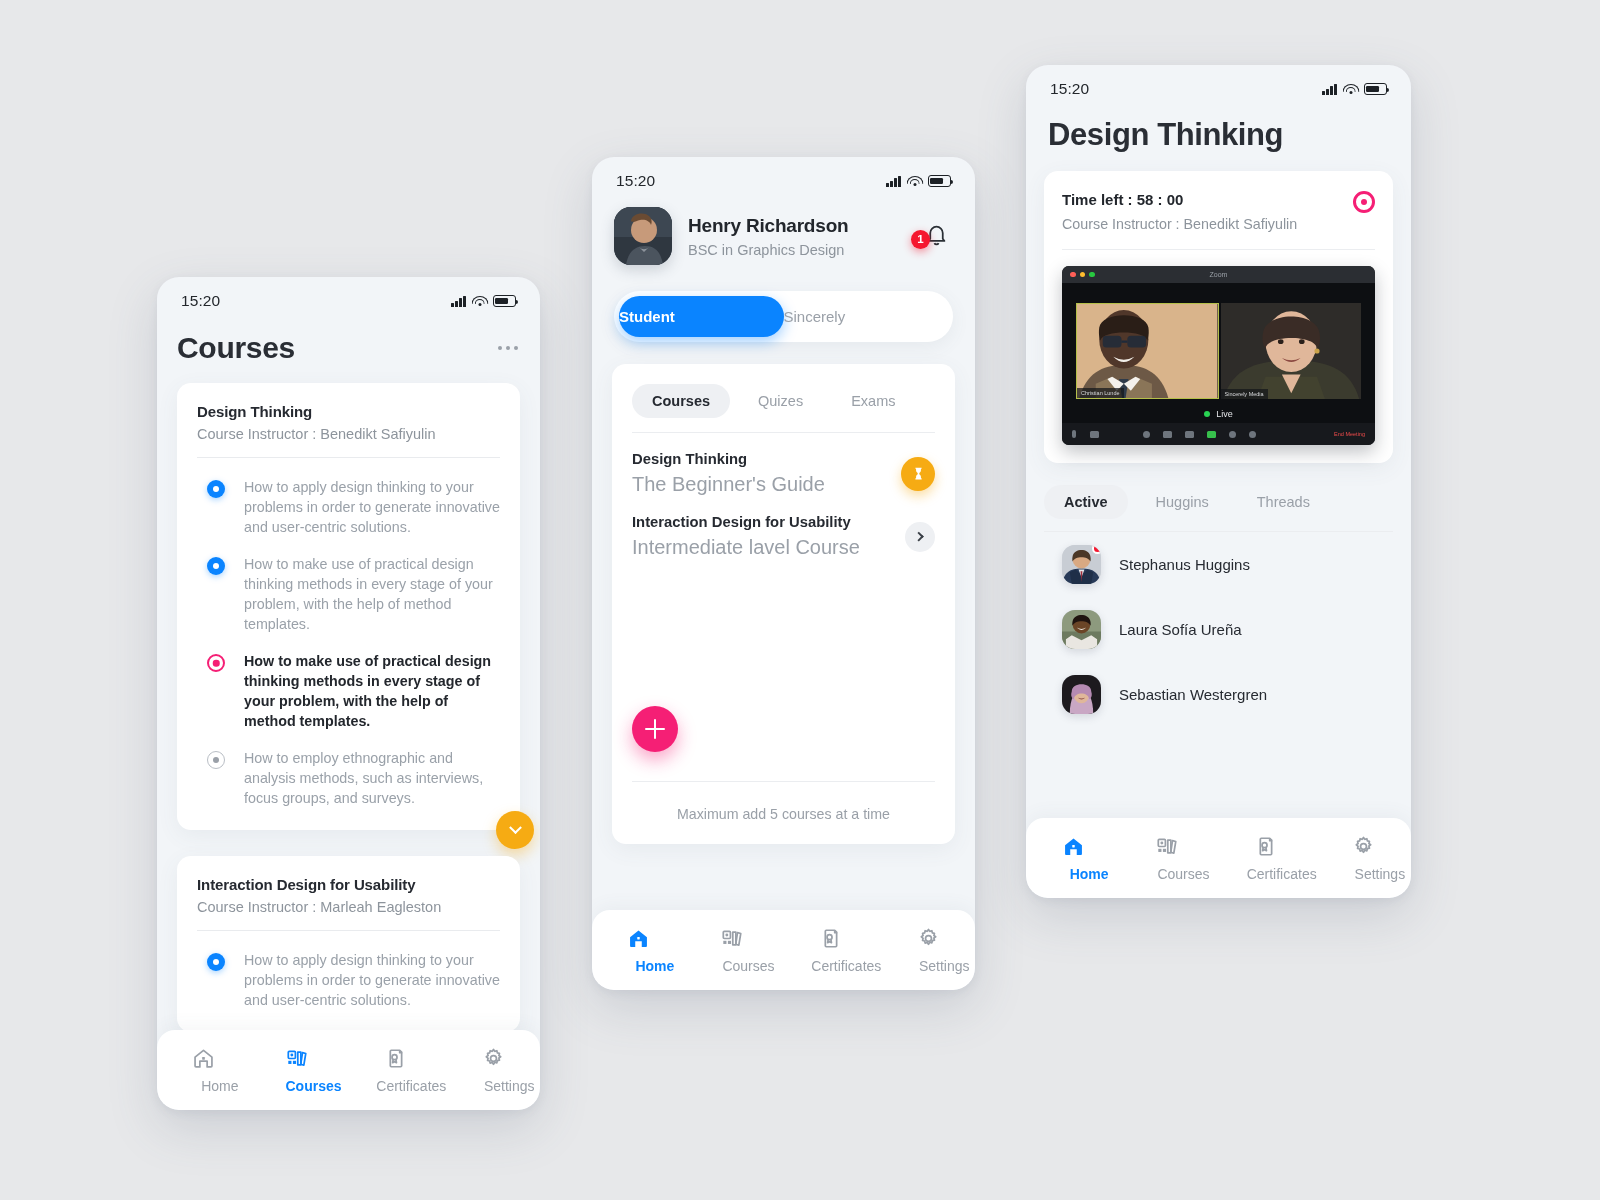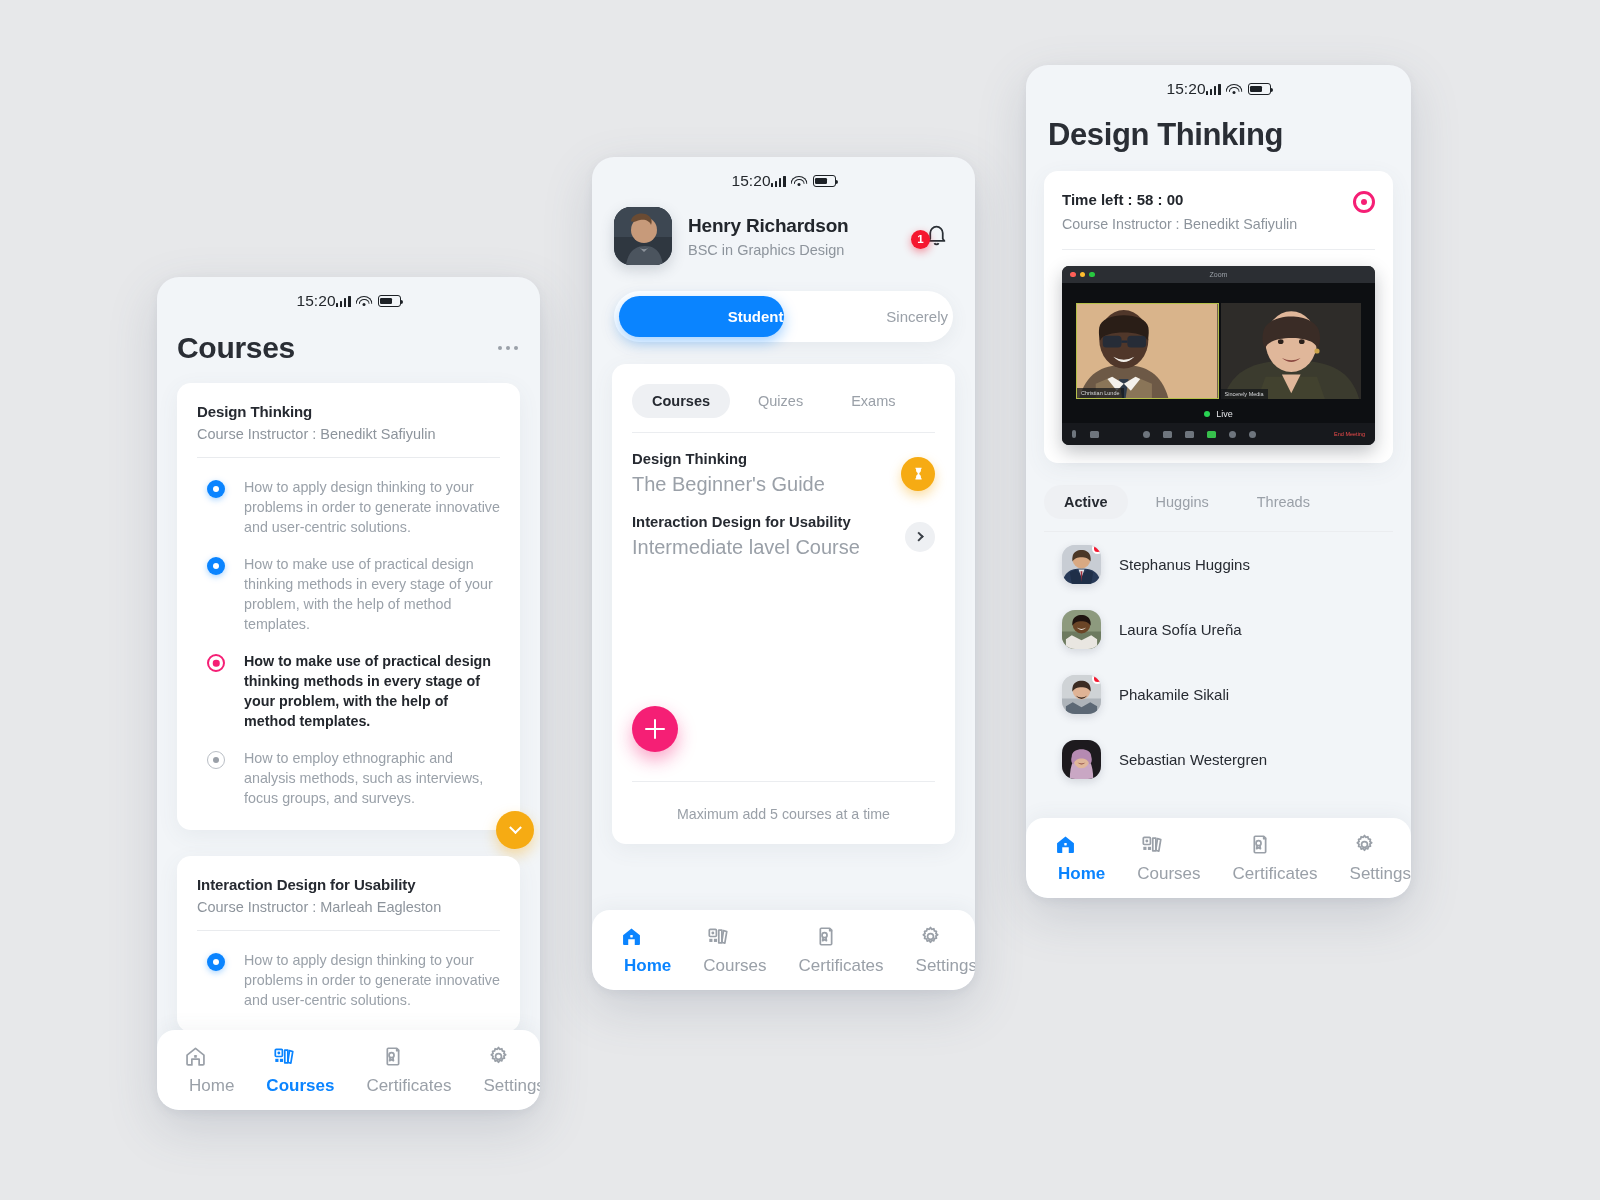--- a/index.html
+++ b/index.html
@@ -19,21 +19,21 @@
     box-shadow: 0 18px 50px rgba(80,90,110,.18), 0 3px 10px rgba(80,90,110,.08);
     overflow: hidden;
   }
   #phone-courses   { left: 157px; top: 277px;  width: 383px; height: 833px; }
   #phone-home      { left: 592px; top: 157px;  width: 383px; height: 833px; }
   #phone-detail    { left: 1026px; top: 65px;  width: 385px; height: 833px; }
 
   
   .statusbar {
     height: 38px; display: flex; align-items: center;
-    justify-content: center;
+    justify-content: space-between;
     padding: 10px 24px 0 24px;
   }
   .status-time { font-size: 15.5px; color: #23272c; letter-spacing: .1px; font-weight: 400; }
   .status-icons { display: flex; align-items: center; gap: 6px; }
   .sig { display: flex; align-items: flex-end; gap: 1.5px; height: 11px; }
   .sig i { display:block; width: 2.6px; background: #1d2126; border-radius: .6px; }
   .sig i:nth-child(1){height:4px} .sig i:nth-child(2){height:6px}
   .sig i:nth-child(3){height:8.5px} .sig i:nth-child(4){height:11px}
   .wifi { position: relative; width: 15px; height: 11px; }
   .wifi::before, .wifi::after, .wifi span {
@@ -88,39 +88,39 @@
                transform: rotate(45deg) translate(-2px,-2px); }
 
   
   .tabbar {
     position:absolute; left:0; right:0; bottom:0; height:80px; background:#fff;
     border-radius: 18px 18px 22px 22px; display:flex; align-items:center;
     box-shadow: 0 -4px 18px rgba(90,100,120,.06);
   }
   .tab { flex:1; display:flex; flex-direction:column; align-items:center; gap:8px; cursor:pointer; }
   .tab svg { display:block; }
-  .tab-label { font-size: 17px; color:#9aa0a8;margin-left:32px; }
+  .tab-label { font-size: 14px; color:#9aa0a8;margin-left:32px; }
   .tab.active .tab-label { color:#0a84ff; font-weight:700; }
 
   
   .p2-profile { display:flex; align-items:center; padding: 12px 22px 0 22px; gap: 16px; position: relative; }
   .avatar-lg { width:58px; height:58px; border-radius:17px; overflow:hidden; flex:none;
                box-shadow: 0 5px 14px rgba(70,80,100,.22); background:#3c4450; }
   .avatar-lg svg { display:block; }
   .p2-name { font-size: 19px; font-weight:700; color:#22262c; letter-spacing:-.2px; }
   .p2-role { font-size: 14.5px; color:#8d949c; margin-top:5px; }
   .bell-wrap { margin-left:auto; position:relative; padding: 4px; cursor:pointer; }
   .badge { position:absolute; left:-9px; top:12px; width:19px; height:19px; border-radius:50%;
            background:#f5172f; color:#fff; font-size:11.5px; font-weight:700;
            display:flex; align-items:center; justify-content:center;
            box-shadow: 0 3px 8px rgba(245,23,47,.45); }
 
   .segment { margin: 26px 22px 0 22px; background:#fff; border-radius: 26px; padding: 5px;
              display:flex; box-shadow: 0 5px 18px rgba(90,100,120,.08); }
-  .seg-btn { flex:1; text-align:right; padding: 12px 0; font-size: 15px; border-radius: 22px;
+  .seg-btn { flex:1; text-align:left; padding: 12px 0; font-size: 15px; border-radius: 22px;
              color:#9aa0a8; cursor:pointer; }
   .seg-btn.active { background:#0a84ff; color:#fff; font-weight:700;
                     box-shadow: 0 5px 14px rgba(10,132,255,.38); }
 
   .p2-card { margin: 22px 20px 0 20px; padding: 20px 20px 0 20px; position: relative; height: 480px; }
   .pill-tabs { display:flex; align-items:center; gap: 8px; }
   .pill { padding: 9px 20px; border-radius: 18px; font-size: 14.5px; color:#9aa0a8; cursor:pointer; }
   .pill.active { background:#eef0f3; color:#262a31; font-weight:700; }
   .p2-rule { height:1px; background:#ebedf0; margin: 14px 0 0 0; }
 
@@ -547,34 +547,20 @@
               <path d="M0 22h40v18H0Z" fill="#6d7a60"></path>
               <circle cx="20" cy="15" r="9" fill="#6b4527"></circle>
               <path d="M11 11c2-8 16-8 18 0 1 4 0 5 0 5-2-6-16-6-18 0 0 0-1-1 0-5Z" fill="#201410"></path>
               <path d="M15 18q5 5 10 0 -5 3 -10 0Z" fill="#f3eee8"></path>
               <path d="M10 26l10 5 10-5 6 4v10H4V30Z" fill="#e9e6e1"></path>
             </svg>
         </div>
         <div class="contact-name">Laura Sofía Ureña</div>
       </div>
 
-      <div class="contact-row">
-        <div class="avatar-sm">
-          <svg width="39" height="39" viewBox="0 0 40 40">
-              <rect width="40" height="40" fill="#cfd3d6"></rect>
-              <path d="M0 24h40v16H0Z" fill="#aeb4ba"></path>
-              <circle cx="20" cy="16" r="9" fill="#dfb395"></circle>
-              <path d="M11 12c2-8 16-8 18 0 1 4 0 5 0 5-2-6-16-6-18 0 0 0-1-1 0-5Z" fill="#3b2b22"></path>
-              <path d="M14 21q6 7 12 0 -6 4 -12 0Z" fill="#3b2b22"></path>
-              <path d="M11 28l9 5 9-5 7 4v8H4v-8Z" fill="#5c6875"></path>
-            </svg>
-          <div class="dot-online"></div>
-        </div>
-        <div class="contact-name">Phakamile Sikali</div>
-      </div>
 
       <div class="contact-row">
         <div class="avatar-sm">
           <svg width="39" height="39" viewBox="0 0 40 40">
               <rect width="40" height="40" fill="#1d1a1e"></rect>
               <path d="M8 40c0-16 5-24 12-24s12 8 12 24Z" fill="#c9a7c4"></path>
               <ellipse cx="20" cy="20" rx="8" ry="9" fill="#e0b79a"></ellipse>
               <path d="M10 17c0-10 20-10 20 0 2 6-2 8-2 8-1-8-15-8-16 0 0 0-4-2-2-8Z" fill="#b58ab2"></path>
               <path d="M16 23q4 4 8 0 -4 2 -8 0Z" fill="#8c4a42"></path>
             </svg>

